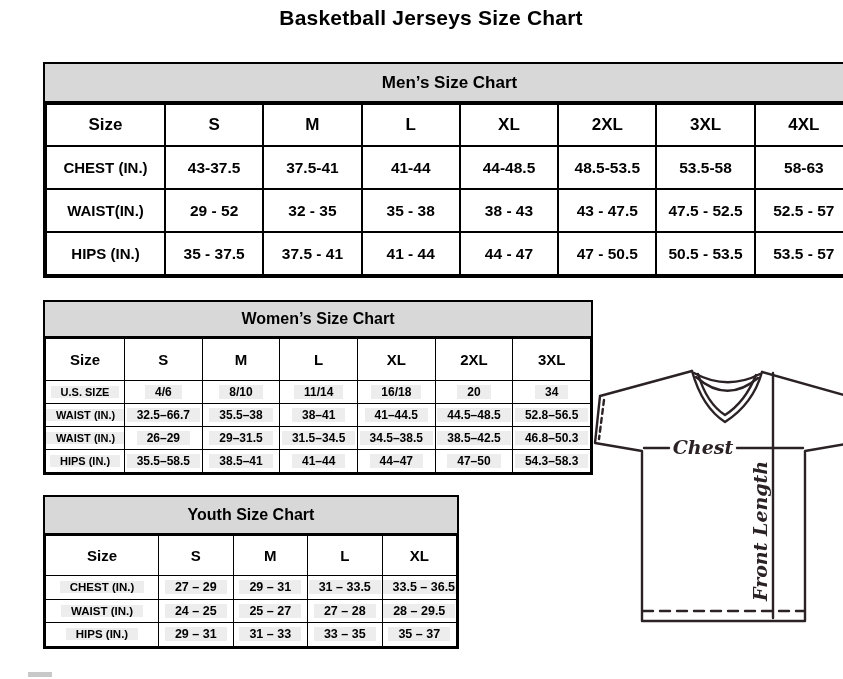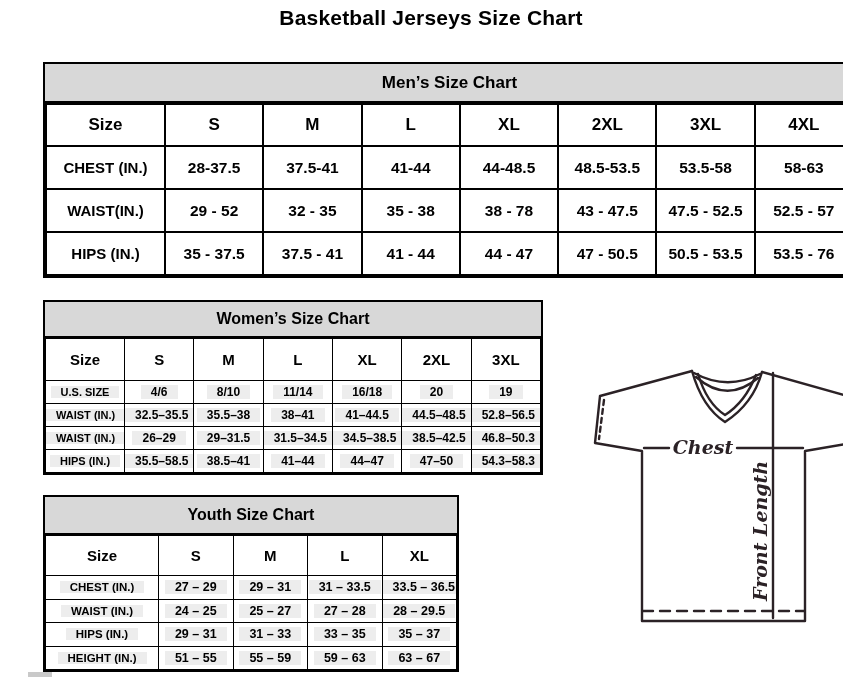--- a/index.html
+++ b/index.html
@@ -20,21 +20,21 @@
   
   #men-table { top:62px; left:15px; width:813px; }
   #men-table .tbl-titlebar { height:39px; font-size:17px; }
   #men-table th, #men-table td { border-width:2px; }
   #men-table thead th { height:42px; font-size:17px; }
   #men-table tbody tr { height:43px; }
   #men-table tbody th { font-size:15px; }
   #men-table tbody td { font-size:15.5px; }
 
   
-  #women-table { top:300px; left:15px; width:500px; }
+  #women-table { top:300px; left:15px; width:550px; }
   #women-table .tbl-titlebar { height:36px; font-size:16px; }
   #women-table thead th { height:42px; font-size:15px; }
   #women-table tbody tr { height:23px; }
   #women-table tbody th { font-size:11px; }
   #women-table tbody td { font-size:12px; }
 
   
   #youth-table { top:495px; left:15px; width:416px; }
   #youth-table .tbl-titlebar { height:38px; font-size:16px; }
   #youth-table thead th { height:40px; font-size:15px; }
@@ -77,47 +77,47 @@
             <th>L</th>
             <th>XL</th>
             <th>2XL</th>
             <th>3XL</th>
             <th>4XL</th>
           </tr>
         </thead>
         <tbody>
           <tr>
             <th><span>CHEST (IN.)</span></th>
-            <td><span>28-37.5</span></td>
+            <td><span>43-37.5</span></td>
             <td><span>37.5-41</span></td>
             <td><span>41-44</span></td>
             <td><span>44-48.5</span></td>
             <td><span>48.5-53.5</span></td>
             <td><span>53.5-58</span></td>
             <td><span>58-63</span></td>
           </tr>
           <tr>
             <th><span>WAIST(IN.)</span></th>
             <td><span>29 - 52</span></td>
             <td><span>32 - 35</span></td>
             <td><span>35 - 38</span></td>
-            <td><span>38 - 78</span></td>
+            <td><span>38 - 43</span></td>
             <td><span>43 - 47.5</span></td>
             <td><span>47.5 - 52.5</span></td>
             <td><span>52.5 - 57</span></td>
           </tr>
           <tr>
             <th><span>HIPS (IN.)</span></th>
             <td><span>35 - 37.5</span></td>
             <td><span>37.5 - 41</span></td>
             <td><span>41 - 44</span></td>
             <td><span>44 - 47</span></td>
             <td><span>47 - 50.5</span></td>
             <td><span>50.5 - 53.5</span></td>
-            <td><span>53.5 - 76</span></td>
+            <td><span>53.5 - 57</span></td>
           </tr>
         </tbody>
       </table>
   </div>
 
   <div class="size-chart" id="women-table">
     <div class="tbl-titlebar">Women’s Size Chart</div>
     <table class="tbl-highlight">
       <colgroup>
           <col style="width:79px">
@@ -134,25 +134,25 @@
           </tr>
         </thead>
         <tbody>
           <tr>
             <th><span>U.S. SIZE</span></th>
             <td><span>4/6</span></td>
             <td><span>8/10</span></td>
             <td><span>11/14</span></td>
             <td><span>16/18</span></td>
             <td><span>20</span></td>
-            <td><span>19</span></td>
+            <td><span>34</span></td>
           </tr>
           <tr>
             <th><span>WAIST (IN.)</span></th>
-            <td><span>32.5–35.5</span></td>
+            <td><span>32.5–66.7</span></td>
             <td><span>35.5–38</span></td>
             <td><span>38–41</span></td>
             <td><span>41–44.5</span></td>
             <td><span>44.5–48.5</span></td>
             <td><span>52.8–56.5</span></td>
           </tr>
           <tr>
             <th><span>WAIST (IN.)</span></th>
             <td><span>26–29</span></td>
             <td><span>29–31.5</span></td>
@@ -204,27 +204,20 @@
             <td><span>27 – 28</span></td>
             <td><span>28 – 29.5</span></td>
           </tr>
           <tr>
             <th><span>HIPS (IN.)</span></th>
             <td><span>29 – 31</span></td>
             <td><span>31 – 33</span></td>
             <td><span>33 – 35</span></td>
             <td><span>35 – 37</span></td>
           </tr>
-          <tr>
-            <th><span>HEIGHT (IN.)</span></th>
-            <td><span>51 – 55</span></td>
-            <td><span>55 – 59</span></td>
-            <td><span>59 – 63</span></td>
-            <td><span>63 – 67</span></td>
-          </tr>
         </tbody>
       </table>
   </div>
 
   <svg id="jersey" viewBox="0 0 272 262">
     <g fill="none" stroke="#2b2226" stroke-width="2.4" stroke-linejoin="round" stroke-linecap="round">
 
       <path d="M 101,7 L 9,32 L 4,79 L 51,87 L 51,257 L 214,257 L 214,87 L 261,79 L 256,32 L 171,8"></path>
 
       <path d="M 101,7 C 108,32 120,49 134,58 C 148,49 164,33 171,8"></path>

